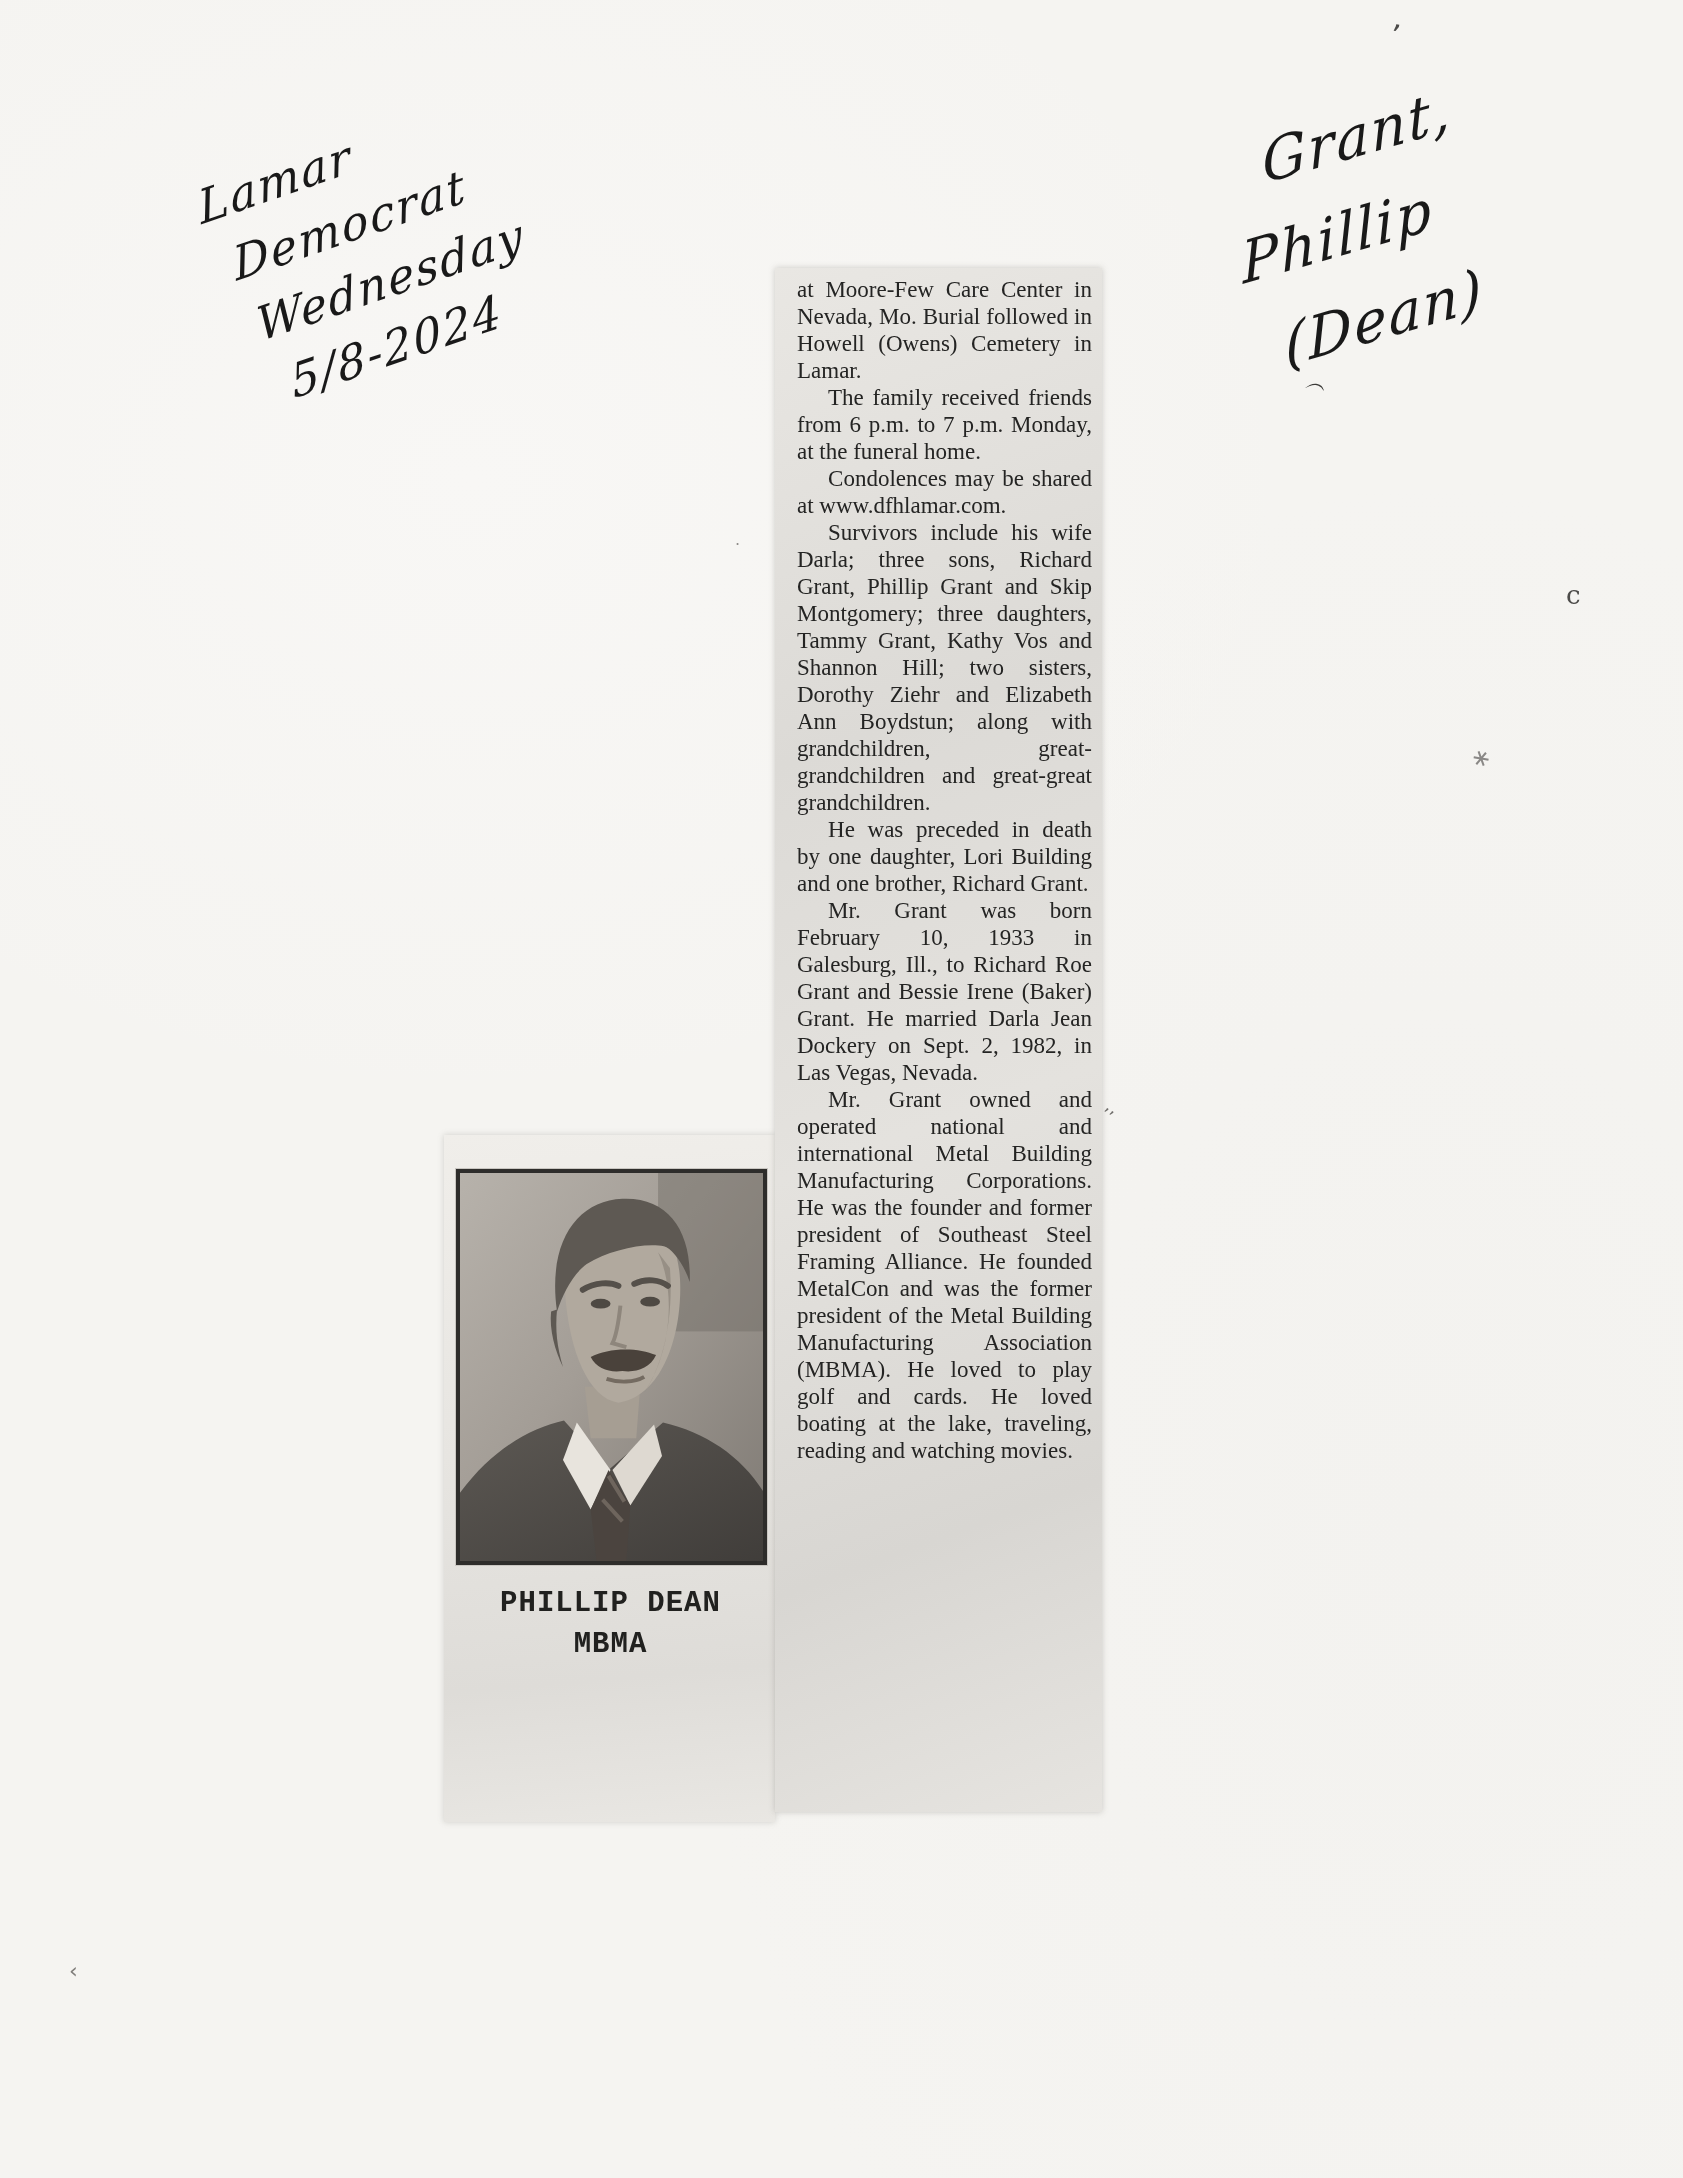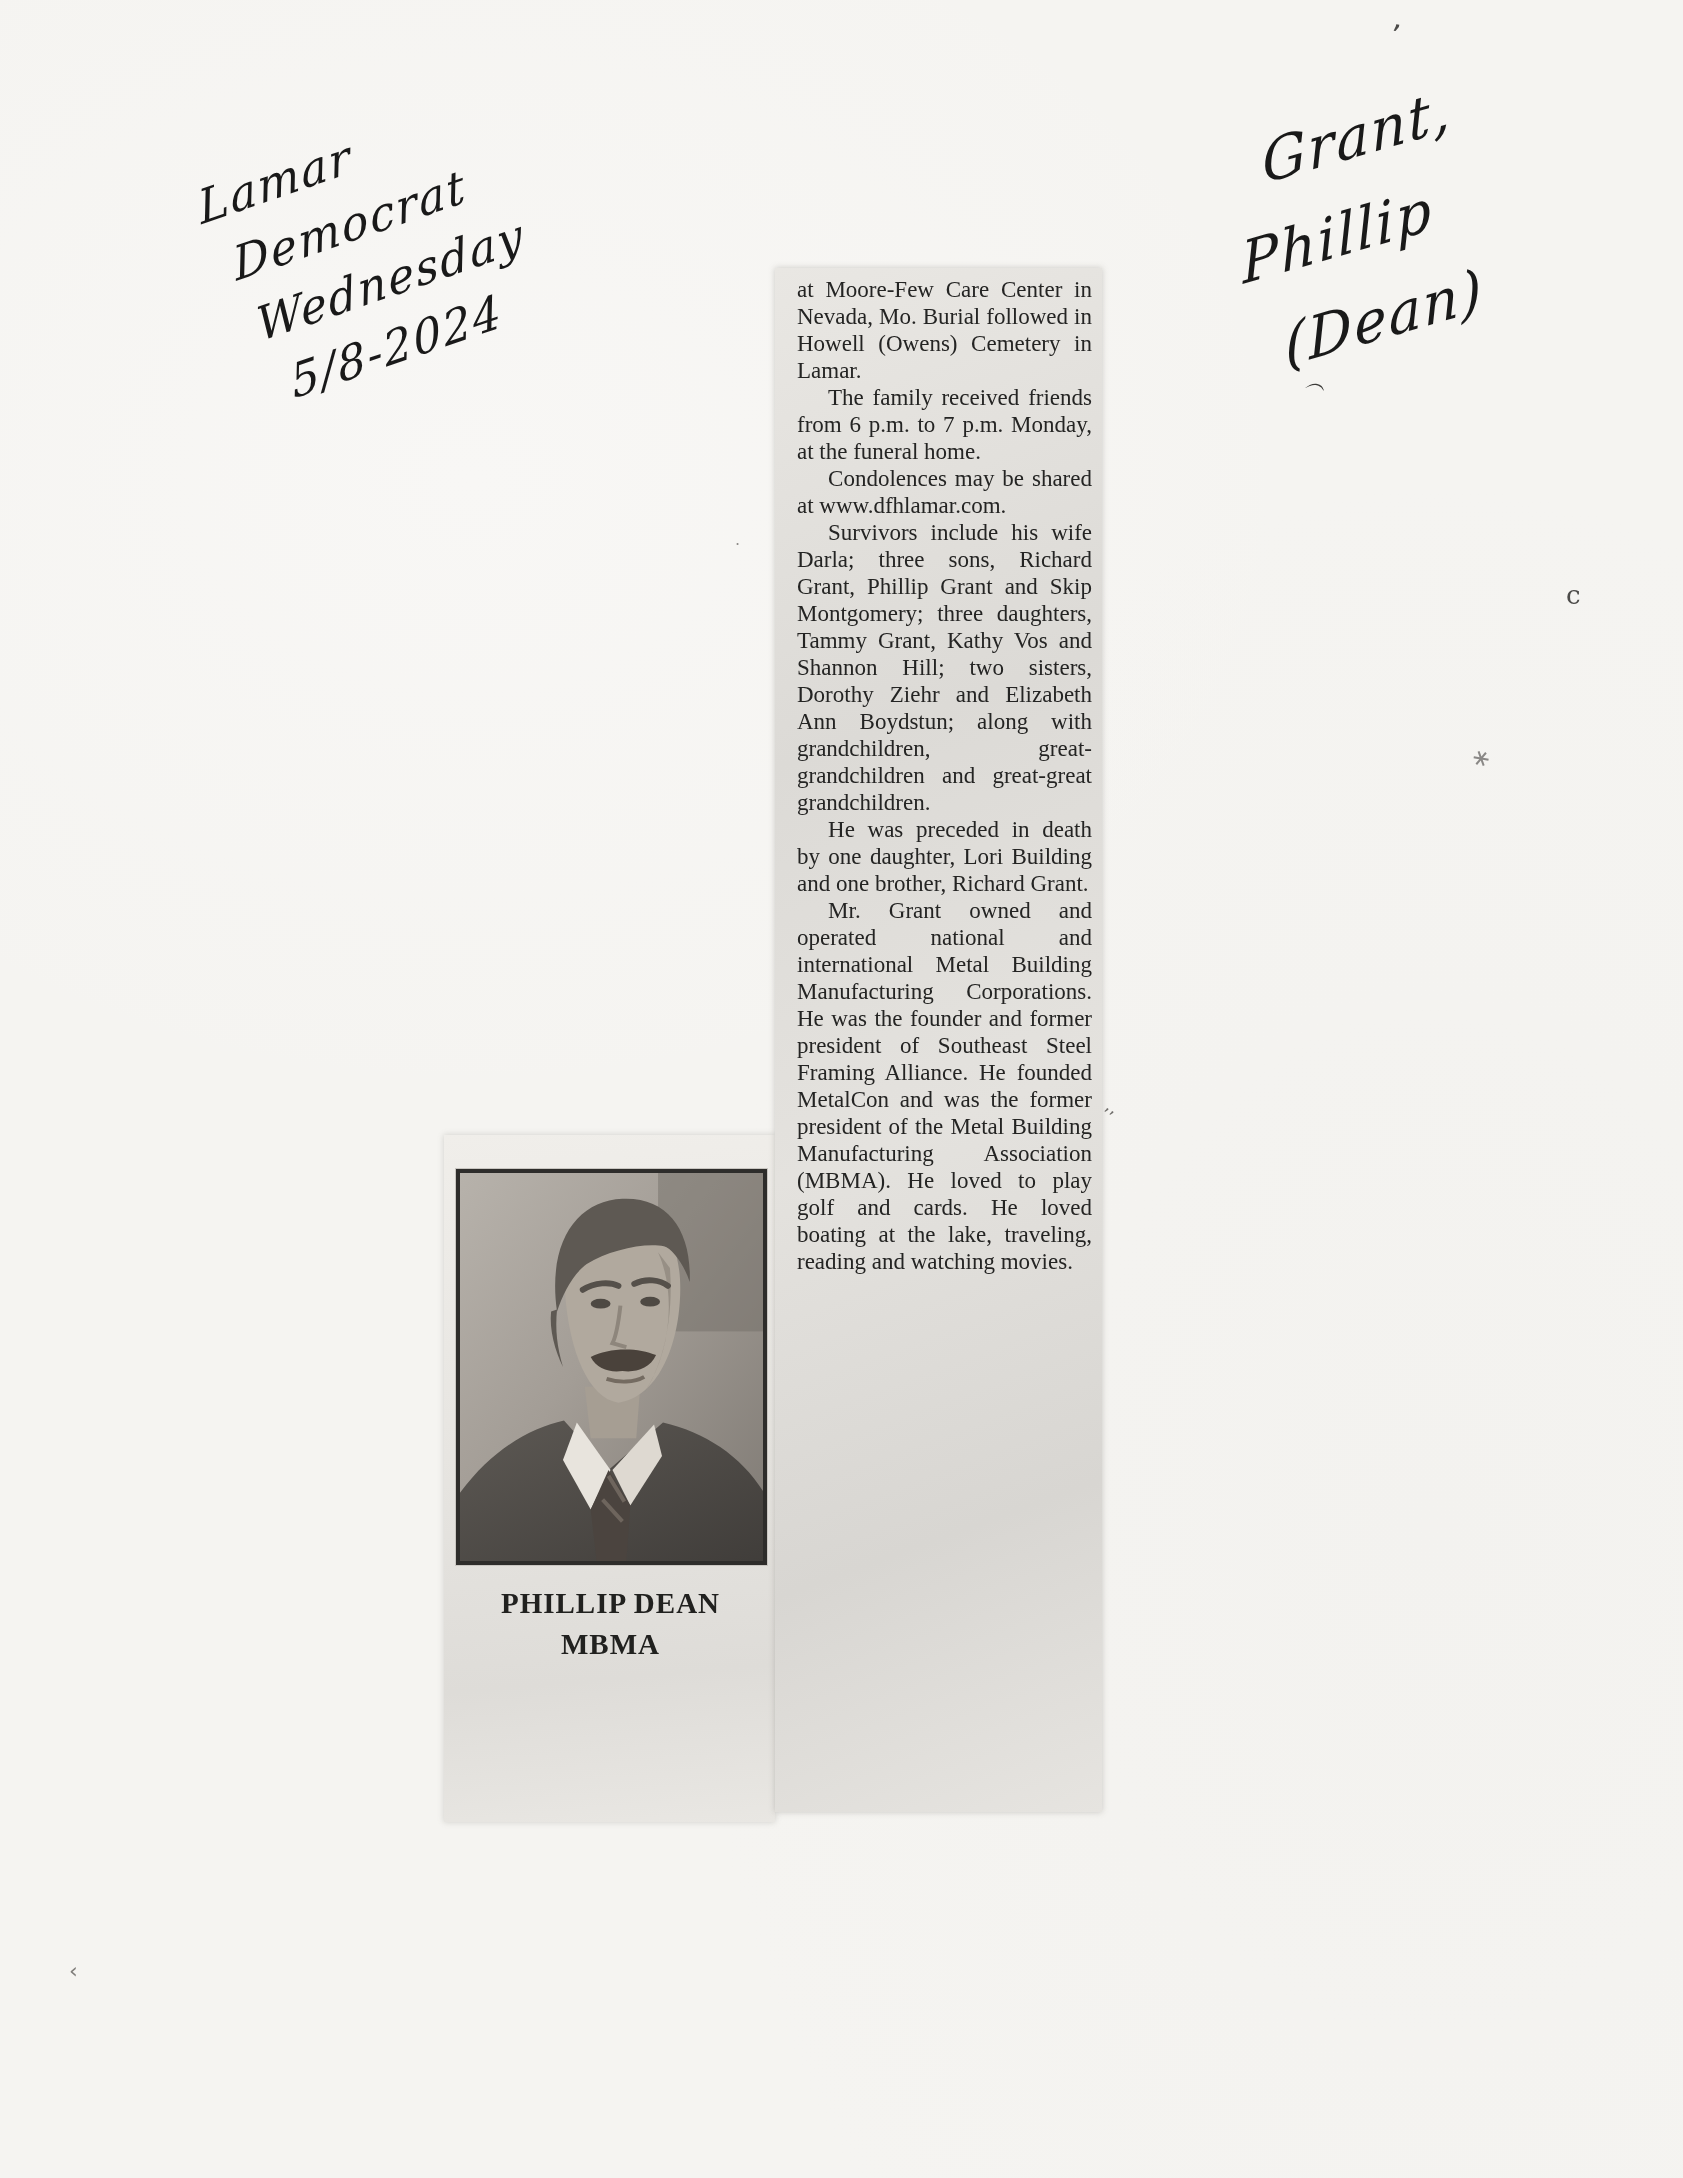--- a/index.html
+++ b/index.html
@@ -88,20 +88,21 @@
   .obit-heading{
     text-align:center;
     font-weight:bold;
     font-size:29px;
     line-height:41px;
     letter-spacing:1px;
     color:#21211f;
     margin-top:18px;
     margin-bottom:8px;
     text-indent:0;
+    font-family:Liberation Mono, monospace;
   }
 
   
   .speck{position:absolute;color:#4c4b49;font-family:"DejaVu Sans", sans-serif;}
   .speck-apostrophe{left:1390px;top:18px;font-size:30px;transform:rotate(12deg);}
   .speck-c{left:1566px;top:580px;font-size:26px;font-family:"DejaVu Serif",serif;}
   .speck-smudge{left:1471px;top:744px;font-size:24px;color:#8a8886;transform:rotate(-20deg);}
   .speck-ink{left:1305px;top:368px;font-size:22px;color:#3b3a38;transform:rotate(8deg);font-style:italic;}
   .speck-dot1{left:735px;top:535px;font-size:16px;color:#8f8d8a;}
   .speck-dot2{left:69px;top:1958px;font-size:22px;color:#7f7d7a;}
@@ -177,20 +178,21 @@
       <div>MBMA</div>
     </div>
   </div>
 
   <div class="clip clip-right">
     <p class="obit-p">at Moore-Few Care Center in Nevada, Mo. Burial followed in Howell (Owens) Cemetery in Lamar.</p>
     <p class="obit-p indent">The family received friends from 6 p.m. to 7 p.m. Monday, at the funeral home.</p>
     <p class="obit-p indent">Condolences may be shared at www.dfhlamar.com.</p>
     <p class="obit-p indent">Survivors include his wife Darla; three sons, Richard Grant, Phillip Grant and Skip Montgomery; three daughters, Tammy Grant, Kathy Vos and Shannon Hill; two sisters, Dorothy Ziehr and Elizabeth Ann Boydstun; along with grandchildren, great-grandchildren and great-great grandchildren.</p>
     <p class="obit-p indent">He was preceded in death by one daughter, Lori Building and one brother, Richard Grant.</p>
+    <p class="obit-p indent">Mr. Grant was born February 10, 1933 in Galesburg, Ill., to Richard Roe Grant and Bessie Irene (Baker) Grant. He married Darla Jean Dockery on Sept. 2, 1982, in Las Vegas, Nevada.</p>
     <p class="obit-p indent">Mr. Grant owned and operated national and international Metal Building Manufacturing Corporations. He was the founder and former president of Southeast Steel Framing Alliance. He founded MetalCon and was the former president of the Metal Building Manufacturing Association (MBMA). He loved to play golf and cards. He loved boating at the lake, traveling, reading and watching movies.</p>
   </div>
 
   <span class="speck speck-apostrophe">’</span>
   <span class="speck speck-c">c</span>
   <span class="speck speck-smudge">∗</span>
   <span class="speck speck-ink">︵</span>
   <span class="speck speck-dot1">·</span>
   <span class="speck speck-dot2">‹</span>
   <span class="speck speck-dot3">’’</span>

